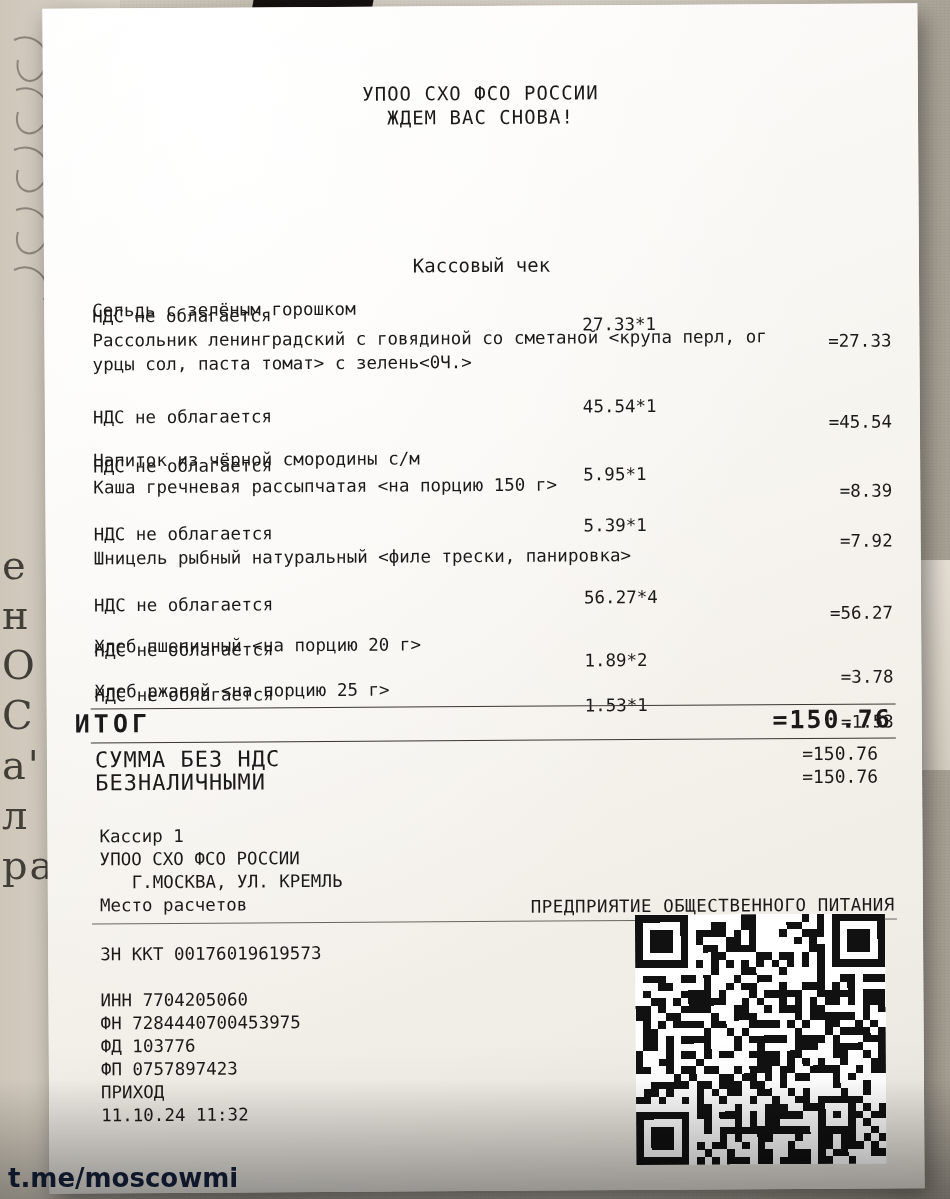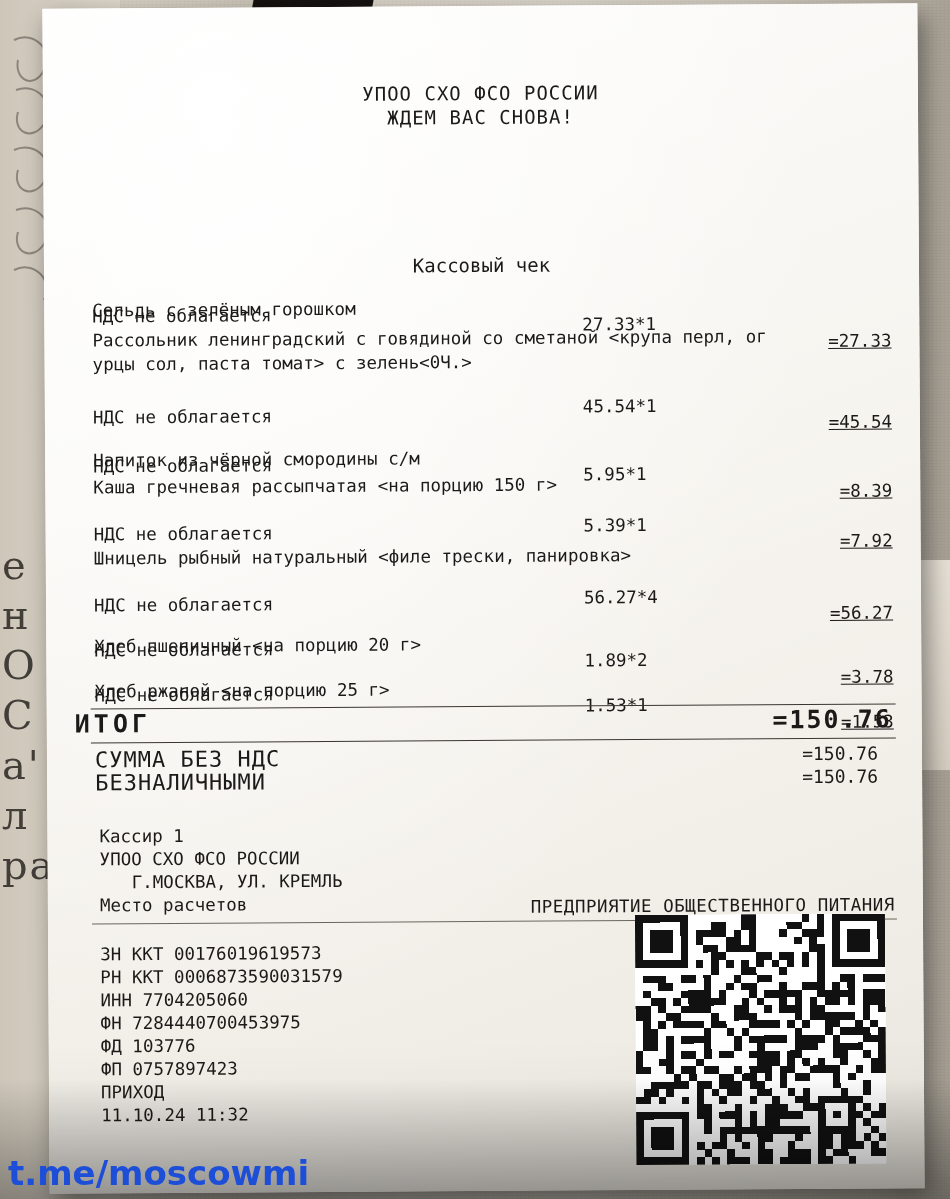--- a/index.html
+++ b/index.html
@@ -171,21 +171,21 @@
   }
 
   .row {
     position: absolute;
     left: 48px;
     right: 28px;
     white-space: pre;
   }
   .row .nm { position: absolute; left: 0; }
   .row .qt { position: absolute; left: 490px; }
-  .row .sm { position: absolute; right: 0; text-align: right; text-decoration: underline; }
+  .row .sm { position: absolute; right: 0; text-align: right; }
 
   .nds { position: absolute; left: 48px; white-space: pre; }
 
   hr.sep {
     position: absolute;
     left: 44px;
     right: 26px;
     border: 0;
     border-top: 1.5px solid #3a3733;
     margin: 0;
@@ -223,22 +223,22 @@
   }
   .qr-wrap svg { display: block; }
 
   
   .watermark {
     position: absolute;
     left: 8px;
     bottom: 6px;
     font-family: "DejaVu Sans", sans-serif;
     font-weight: bold;
-    font-size: 34px;
-    color: #1d4ed8;
+    font-size: 26px;
+    color: #0f172a;
     letter-spacing: 0px;
   }
 </style>
 </head>
 <body>
 
 <div id="scene">
 
   <div class="bg-paper"></div>
   <div class="bg-noise"></div>
@@ -338,21 +338,20 @@
 
       <div class="foot" style="top:820px;">Кассир 1</div>
       <div class="foot" style="top:843px;">УПОО СХО ФСО РОССИИ</div>
       <div class="foot" style="top:866px;margin-left:32px;">Г.МОСКВА, УЛ. КРЕМЛЬ</div>
       <div class="foot" style="top:889px;">Место расчетов</div>
       <div class="foot-r" style="top:893px;">ПРЕДПРИЯТИЕ ОБЩЕСТВЕННОГО ПИТАНИЯ</div>
 
       <hr class="sep" style="top:915px; border-top:1px solid #6a665f;">
 
       <div class="foot" style="top:938px;">ЗН ККТ 00176019619573</div>
-      <div class="foot" style="top:961px;">РН ККТ 0006873590031579</div>
       <div class="foot" style="top:984px;">ИНН 7704205060</div>
       <div class="foot" style="top:1007px;">ФН 7284440700453975</div>
       <div class="foot" style="top:1030px;">ФД 103776</div>
       <div class="foot" style="top:1053px;">ФП 0757897423</div>
       <div class="foot" style="top:1076px;">ПРИХОД</div>
       <div class="foot" style="top:1099px;">11.10.24 11:32</div>
 
       <div class="qr-wrap">
         <svg id="qr" width="250" height="250" viewBox="0 0 33 33" shape-rendering="crispEdges" role="img">
           <rect width="33" height="33" fill="#ffffff"></rect>

